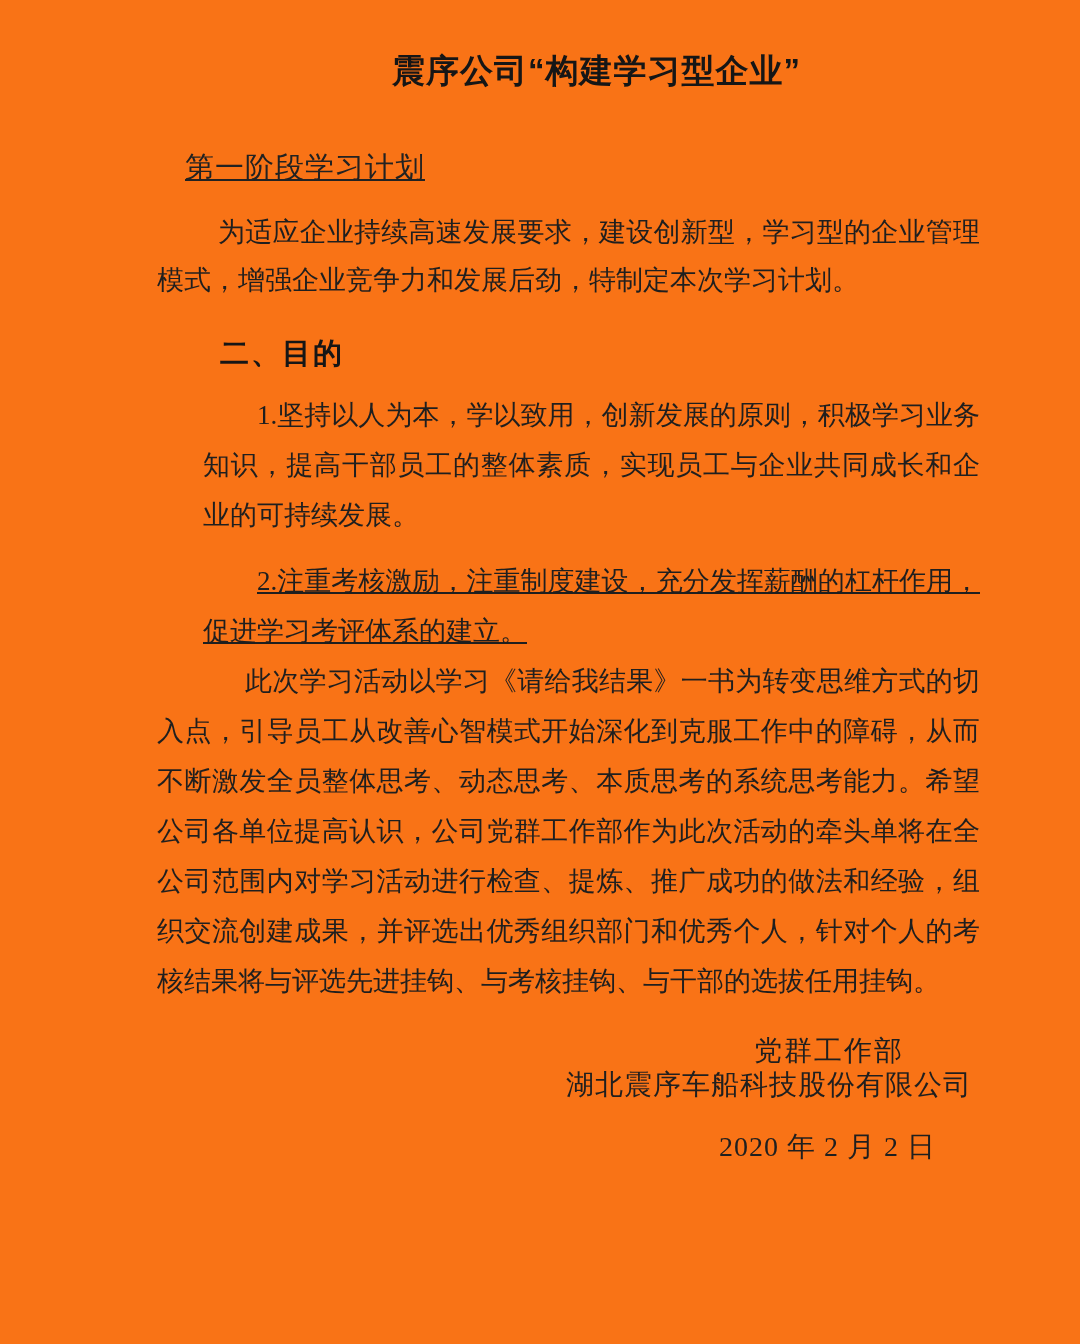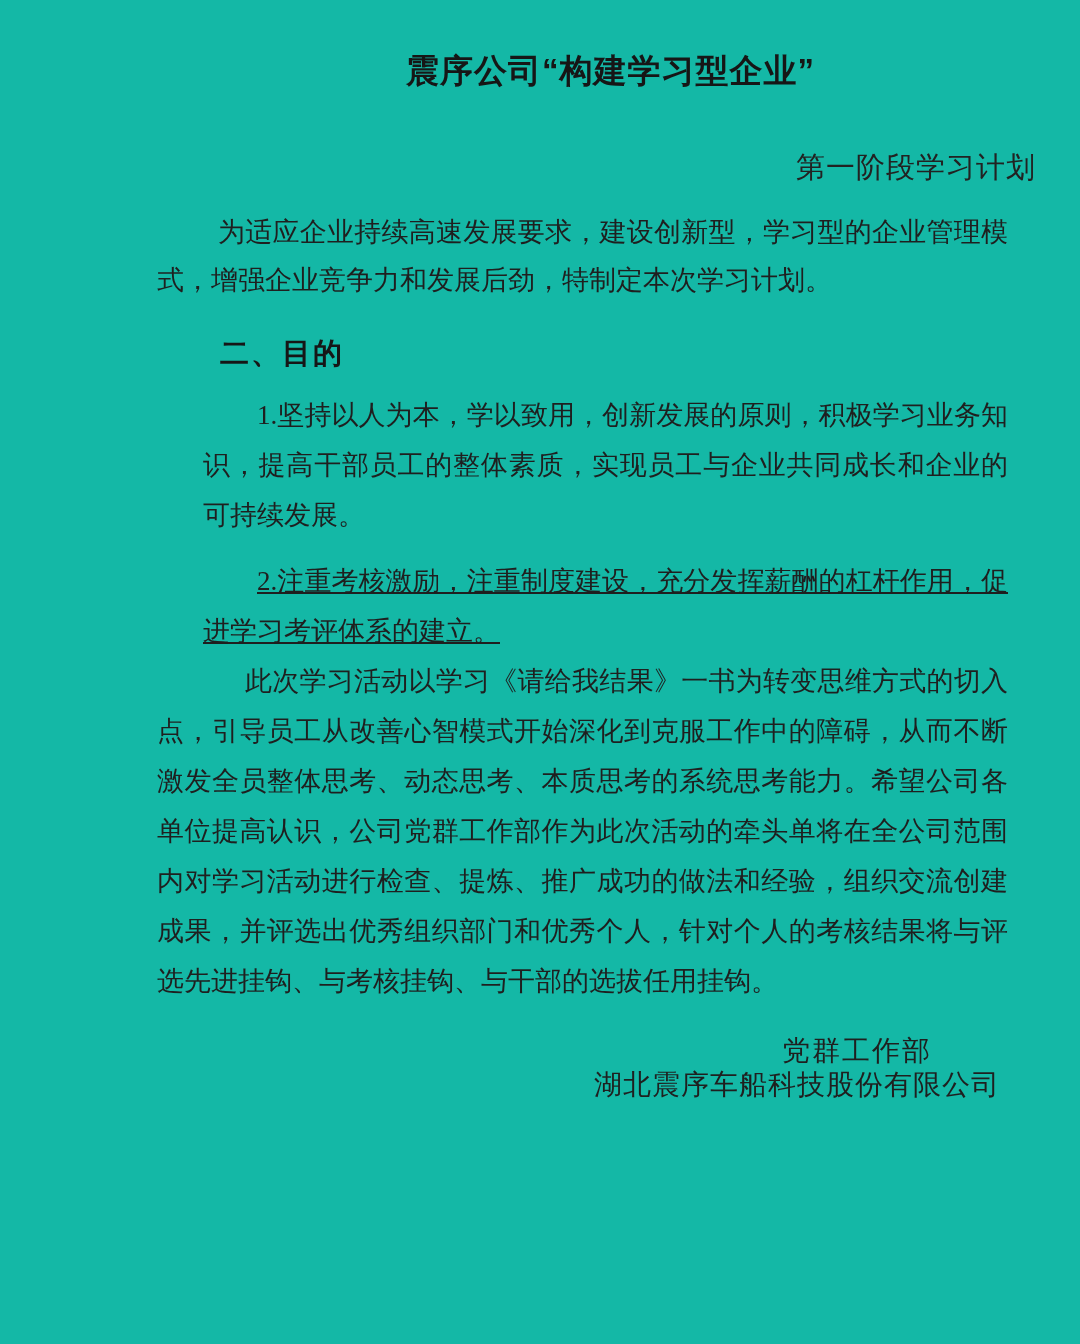--- a/index.html
+++ b/index.html
@@ -7,22 +7,22 @@
     padding: 0;
     background: #ffffff;
     width: 1080px;
     height: 1344px;
     overflow: hidden;
   }
   .page {
     box-sizing: border-box;
     width: 1080px;
     height: 1344px;
-    padding: 0 72px 0 157px;
-    background: #14b8a6;
+    padding: 0 100px 0 157px;
+    background: #f97316;
     color: #1f1f1f;
     font-family: "Liberation Serif", "DejaVu Serif", serif;
   }
   .doc-title {
     margin: 0;
     padding-top: 50px;
     font-family: "Liberation Sans", "DejaVu Sans", sans-serif;
     font-weight: 700;
     font-size: 33px;
     line-height: 42px;
@@ -30,24 +30,25 @@
     color: #161616;
     transform: translateX(28px);
     letter-spacing: 1px;
   }
   .doc-subtitle {
     margin: 56px 0 0 0;
     font-family: "Liberation Sans", "DejaVu Sans", sans-serif;
     font-weight: 400;
     font-size: 29px;
     line-height: 38px;
-    text-align: right;
+    text-align: left;
     color: #222222;
     transform: translateX(28px);
     letter-spacing: 1px;
+    text-decoration: underline;
   }
   .sec-heading {
     margin: 48px 0 0 63px;
     font-family: "Liberation Sans", "DejaVu Sans", sans-serif;
     font-weight: 700;
     font-size: 29px;
     line-height: 30px;
     color: #161616;
     letter-spacing: 2px;
   }
@@ -105,15 +106,16 @@
 
   <p class="list-para">1.坚持以人为本，学以致用，创新发展的原则，积极学习业务知识，提高干部员工的整体素质，实现员工与企业共同成长和企业的可持续发展。</p>
 
   <p class="list-para item2">2.注重考核激励，注重制度建设，充分发挥薪酬的杠杆作用，促进学习考评体系的建立。</p>
 
   <p class="body-para indent-3">此次学习活动以学习《请给我结果》一书为转变思维方式的切入点，引导员工从改善心智模式开始深化到克服工作中的障碍，从而不断激发全员整体思考、动态思考、本质思考的系统思考能力。希望公司各单位提高认识，公司党群工作部作为此次活动的牵头单将在全公司范围内对学习活动进行检查、提炼、推广成功的做法和经验，组织交流创建成果，并评选出优秀组织部门和优秀个人，针对个人的考核结果将与评选先进挂钩、与考核挂钩、与干部的选拔任用挂钩。</p>
 
   <div class="signature">
     <div class="sig-line sig-dept">党群工作部</div>
     <div class="sig-line sig-company">湖北震序车船科技股份有限公司</div>
+    <div class="sig-line sig-date">2020 年 2 月 2 日</div>
   </div>
 
 </div>
 
 </body></html>

